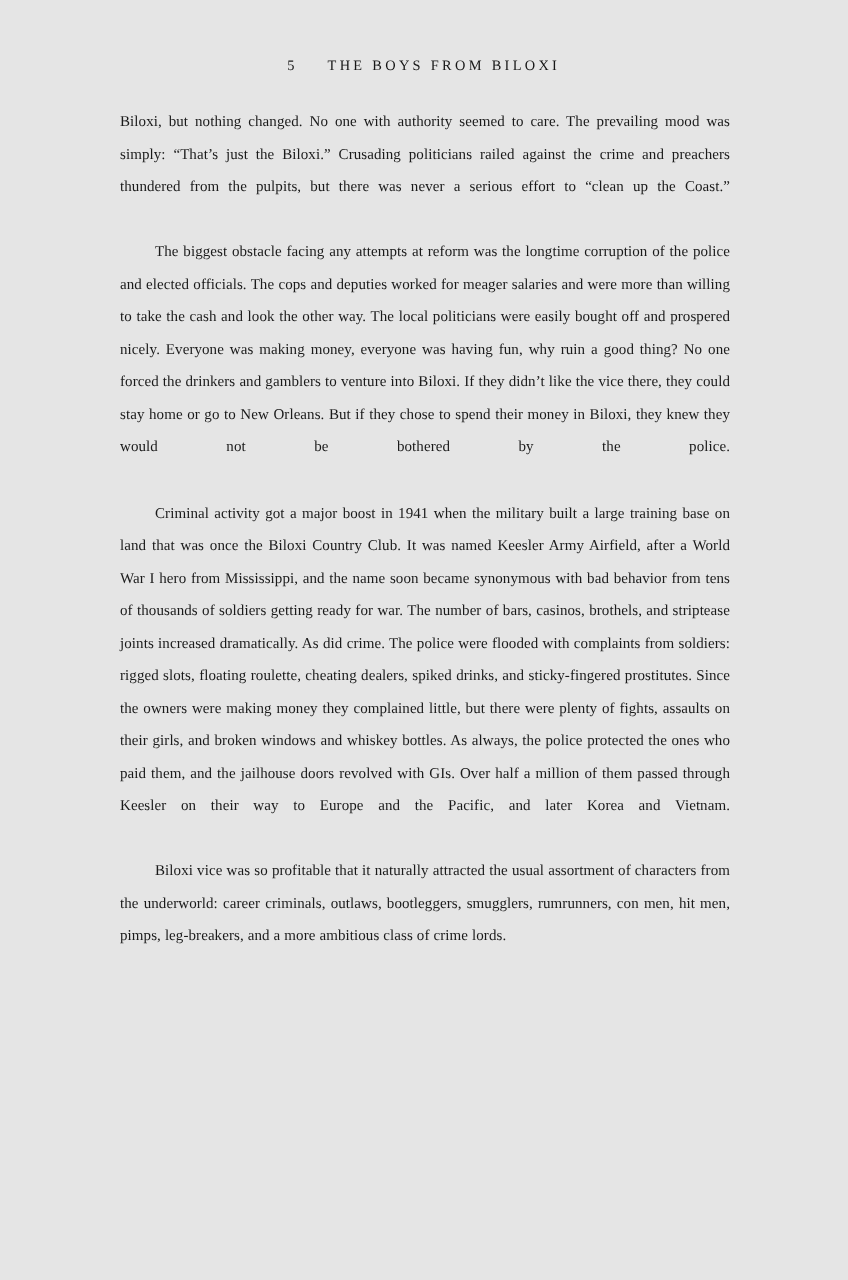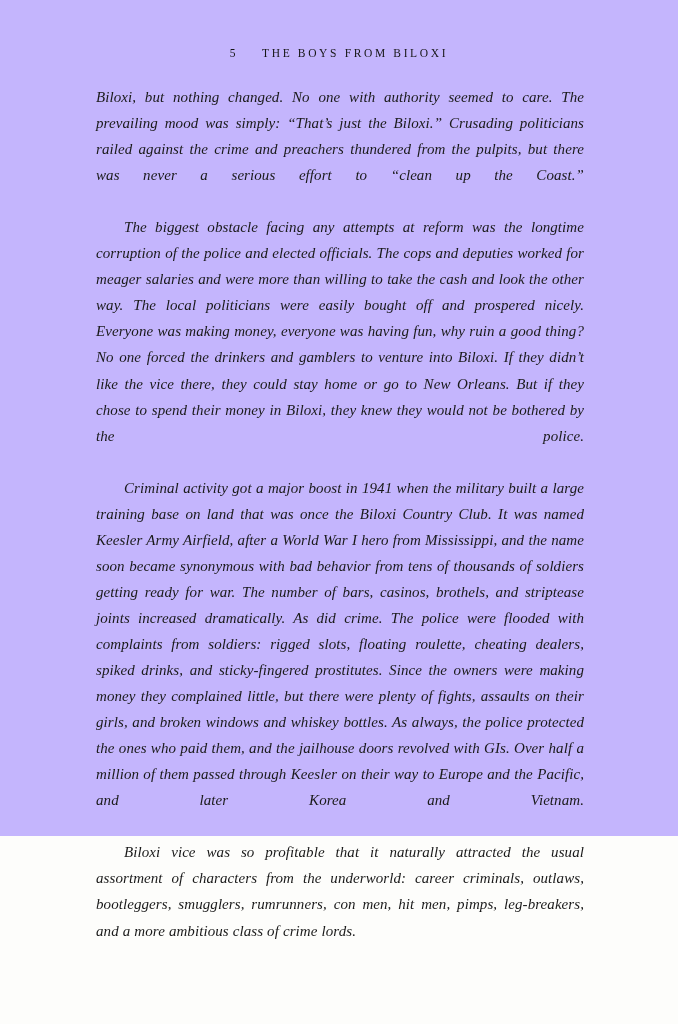--- a/index.html
+++ b/index.html
@@ -10,22 +10,22 @@
     width: 678px;
     height: 1024px;
     background: #fdfdfb;
     font-family: "Liberation Serif", "DejaVu Serif", serif;
     color: #1a1a1a;
     overflow: hidden;
   }
   .page {
     position: relative;
     width: 678px;
-    height: 836px;
-    background: #c4b5fd;
+    height: 1024px;
+    background: #e5e5e5;
     box-sizing: border-box;
   }
   
   .running-head {
     position: absolute;
     top: 46px;
     left: 0;
     width: 678px;
     text-align: center;
     font-size: 11.5px;
@@ -49,26 +49,25 @@
   .textblock {
     position: absolute;
     top: 84px;
     left: 96px;
     width: 488px;
   }
   p.para {
     margin: 0;
     text-align: justify;
     text-justify: inter-word;
-    font-size: 15px;
+    font-size: 12px;
     line-height: 26.05px;
     letter-spacing: 0.005em;
     word-spacing: 0.012em;
     hyphens: none;
-    font-style: italic;
     -webkit-hyphens: none;
   }
   p.para.indent {
     text-indent: 28px;
   }
   
   p.para::after {
     content: "";
     display: inline-block;
     width: 100%;

